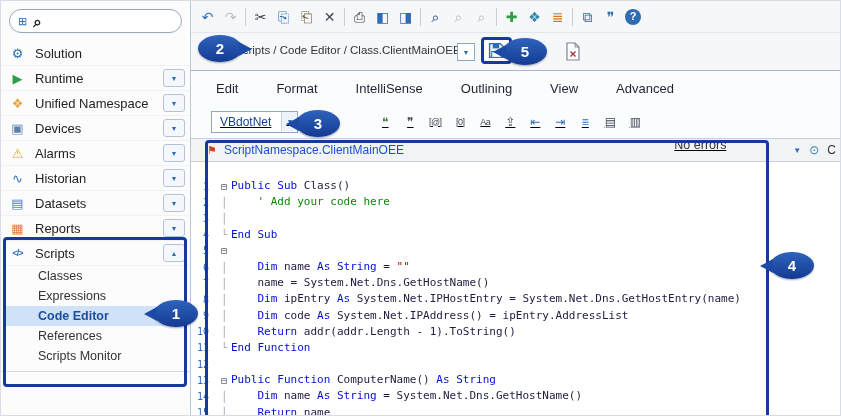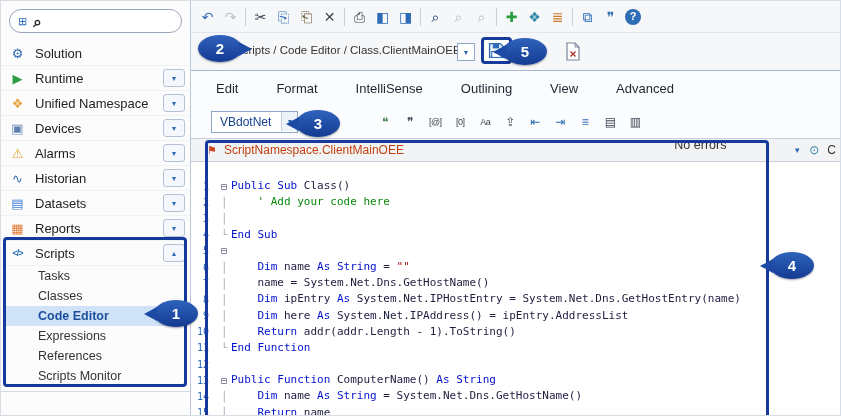--- a/index.html
+++ b/index.html
@@ -33,31 +33,31 @@
 
   .breadcrumb-row { position:relative; height:38px; background:#f6f7f9; border-bottom:1px solid #a8b6cb; }
   .bc-path { position:absolute; left:44px; top:11px; font-size:11.5px; color:#333; white-space:nowrap; }
   .mini-drop { position:absolute; left:266px; top:10px; width:18px; height:18px; border:1px solid #8fa7c9; background:#fff; color:#2e6db5; font-size:7px; display:flex; align-items:center; justify-content:center; }
   .anno-inline { position:absolute; left:290px; top:4px; border:3px solid #16399c; border-radius:4px; background:#fdfdfe; padding:2px 4px; display:inline-flex; align-items:center; }
   .docx-btn { position:absolute; left:374px; top:9px; }
 
   .menu-row { height:34px; background:#fbfcfe; display:flex; align-items:center; padding-left:25px; gap:38px; font-size:13px; color:#1f2430; }
   .menu-item { cursor:default; }
 
-  .format-row { position:relative; height:34px; background:#fbfcfe; border-bottom:1px solid #c9cfd9; display:flex; align-items:center; padding-left:20px; }
+  .format-row { position:relative; height:34px; background:#fbfcfe; border-bottom:1px solid #c9cfd9; display:flex; align-items:center; padding-left:20px;text-decoration:underline; }
   .combo { display:inline-flex; align-items:center; height:22px; background:#fff; border:1px solid #8fa7c9; font-size:12px; color:#14408f; padding-left:8px; }
   .combo .chev { color:#2e6db5; font-size:7px; margin-left:10px; background:#eef3fa; border-left:1px solid #c6d2e4; padding:6px 4px; }
   .fico { width:18px; text-align:center; font-size:12px; color:#3d4450; cursor:default; white-space:nowrap; }
   .fico.small { font-size:9px; letter-spacing:-0.5px; }
   .format-icons { display:flex; align-items:center; gap:7px; margin-left:78px; }
   .status-text { margin-left:30px; font-size:12.5px; color:#333;margin-top:47px; }
 
   .editor-header { height:23px; background:#f2f3f5; border-bottom:1px solid #c9cfd9; display:flex; align-items:center; padding:0 6px 0 16px; gap:7px; }
   .eh-flag { color:#cc4422; font-size:11px; }
-  .eh-title { font-size:12px; color:#c2410c; }
+  .eh-title { font-size:12px; color:#1d4ed8; }
   .eh-right { margin-left:auto; display:flex; align-items:center; gap:8px; }
   .eh-chev { color:#2e6db5; font-size:8px; }
   .eh-circ { color:#2e86a8; font-size:12px; }
   .eh-label { font-size:12px; color:#333; }
 
   .code-area { background:#fff; padding-top:16px; }
   .line { display:flex; height:16.2px; align-items:center; }
   .ln { width:26px; text-align:right; padding-right:8px; color:#2d6bbd; font:10px "DejaVu Sans Mono", monospace; }
   .fold { width:14px; text-align:center; color:#9aa4b2; font:10px "DejaVu Sans Mono", monospace; }
   .fold .fbox { color:#5a6575; }
@@ -129,24 +129,23 @@
         <div class="nav-item">
           <span class="nicon" style="color: rgb(224, 123, 57);">▦</span>
           <span>Reports</span>
           <span class="drop-btn">▼</span>
         </div>
         <div class="nav-item">
           <span class="nicon code-glyph" style="color: rgb(46, 109, 181);">&lt;/&gt;</span>
           <span>Scripts</span>
           <span class="drop-btn">▲</span>
         </div>
-        <div class="nav-sub">Tasks</div>
         <div class="nav-sub">Classes</div>
+        <div class="nav-sub">Expressions</div>
         <div class="nav-sub selected">Code Editor</div>
-        <div class="nav-sub">Expressions</div>
         <div class="nav-sub">References</div>
         <div class="nav-sub">Scripts Monitor</div>
         <div class="nav-sep"></div>
       </nav>
   </aside>
 
   <div class="main">
 
     <div class="toolbar-top" id="toolbarTop">
         <span class="tico" style="color: rgb(46, 109, 181);">↶</span>
@@ -272,21 +271,21 @@
           <span class="codetext"><span class="tk-i">    name = System.Net.Dns.GetHostName()</span></span>
         </div>
         <div class="line">
           <span class="ln">8</span>
           <span class="fold"><span>│</span></span>
           <span class="codetext"><span class="tk-k">    Dim </span><span class="tk-i">ipEntry </span><span class="tk-k">As </span><span class="tk-i">System.Net.IPHostEntry = System.Net.Dns.GetHostEntry(name)</span></span>
         </div>
         <div class="line">
           <span class="ln">9</span>
           <span class="fold"><span>│</span></span>
-          <span class="codetext"><span class="tk-k">    Dim </span><span class="tk-i">here </span><span class="tk-k">As </span><span class="tk-i">System.Net.IPAddress() = ipEntry.AddressList</span></span>
+          <span class="codetext"><span class="tk-k">    Dim </span><span class="tk-i">code </span><span class="tk-k">As </span><span class="tk-i">System.Net.IPAddress() = ipEntry.AddressList</span></span>
         </div>
         <div class="line">
           <span class="ln">10</span>
           <span class="fold"><span>│</span></span>
           <span class="codetext"><span class="tk-k">    Return </span><span class="tk-i">addr(addr.Length - 1).ToString()</span></span>
         </div>
         <div class="line">
           <span class="ln">11</span>
           <span class="fold"><span>└</span></span>
           <span class="codetext"><span class="tk-k">End Function</span></span>

